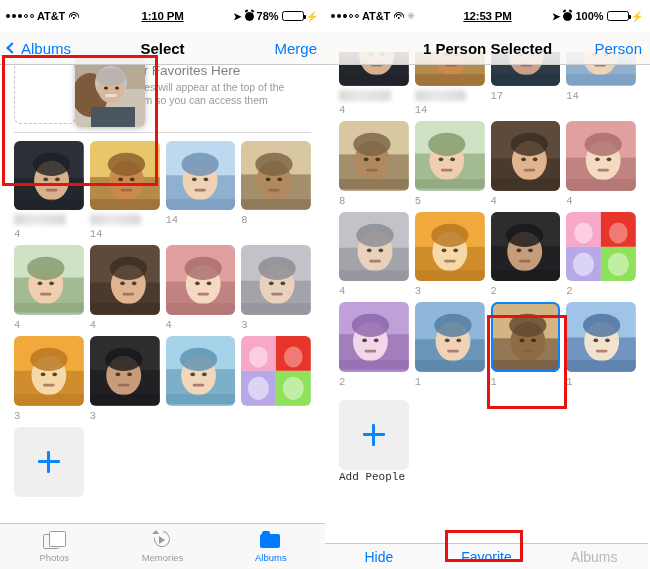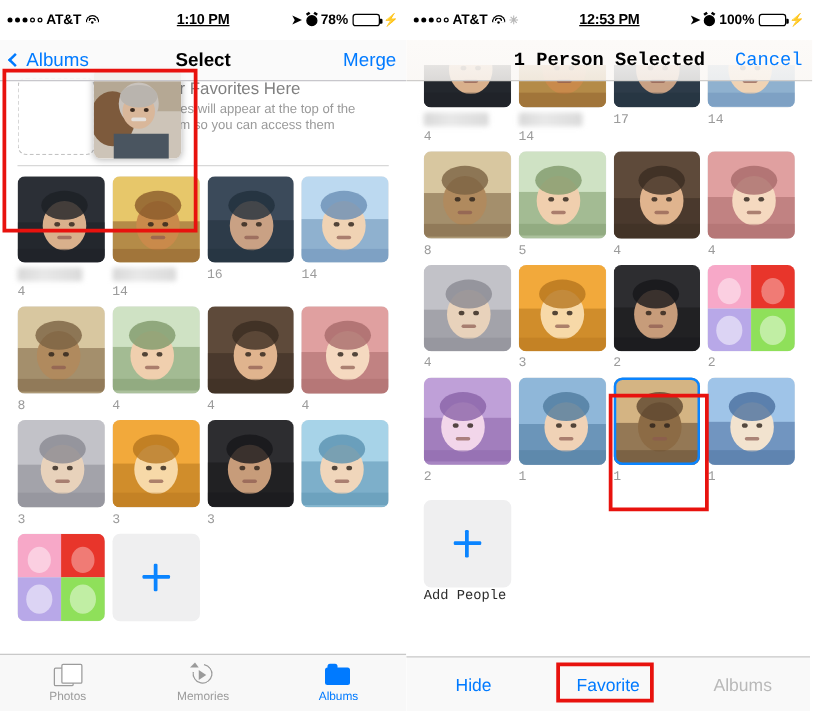--- a/index.html
+++ b/index.html
@@ -46,21 +46,21 @@
       background: #000; border-radius: 0 1px 1px 0; }
   .battery .fill { height: 100%; background: #4cd964; border-radius: 1px; }
   .bolt { font-size: 10px; }
 
   
   .navbar {
     height: 33px; background: rgba(249,249,249,0.88);
     display: flex; align-items: center; padding: 0 8px;
     border-bottom: 0.5px solid #c8c7cc; position: relative; z-index: 30;
   }
-  .navbar.translucent { background: linear-gradient(to bottom, rgba(252,250,248,0.97), rgba(250,247,244,0.86)); border-bottom: 0.5px solid #cfcdcb; font-family: Liberation Mono, monospace;}
+  .navbar.translucent { background: linear-gradient(to bottom, rgba(252,250,248,0.97), rgba(250,247,244,0.86)); border-bottom: 0.5px solid #cfcdcb;}
   .nav-left, .nav-right { flex: 1 1 0; display: flex; align-items: center; font-size: 15px; color: #007AFF; }
   .nav-right { justify-content: flex-end; }
   .nav-title { flex: 0 0 auto; font-size: 15px; font-weight: bold; color: #000; }
   .chev { display: inline-block; width: 8px; height: 8px; border-left: 2.2px solid #007AFF;
       border-bottom: 2.2px solid #007AFF; transform: rotate(45deg); margin-right: 5px; }
   .nav-btn { cursor: default; }
 
   
   .content { position: absolute; left:0; right:0; top: 0; bottom: 0; overflow: hidden; }
   .content-inner { padding: 0 10px; }
@@ -117,21 +117,21 @@
      border-left: 6px solid #9b9b9b; border-top: 4px solid transparent; border-bottom: 4px solid transparent;}
   .ic-mem .arr { position:absolute; left:0px; top:0px; width:0;height:0;
      border-bottom: 4px solid #9b9b9b; border-left: 4px solid transparent; border-right: 3px solid transparent;}
   .ic-alb { width: 22px; height: 18px; position: relative; }
   .ic-alb .tabtop { position:absolute; left:2px; top:0; width:8px; height:4px;
      background:#007AFF; border-radius:2px 2px 0 0; }
   .ic-alb .body { position:absolute; left:0; top:3px; width:20px; height:14px;
      background:#007AFF; border-radius:2px; }
 
   
-  .actionbar { position:absolute; left:0; right:2px; bottom:0; height: 44px;
+  .actionbar { position:absolute; left:0; right:2px; bottom:0; height: 26px;
      background: rgba(249,249,249,0.97); border-top: 0.5px solid #c9c9c9;
      display:flex; align-items:center; z-index: 35; }
   .act { flex:1; text-align:center; font-size: 14px; color:#007AFF; }
   .act.disabled { color: #b9b9b9; }
   .act-wrap { flex:1; display:flex; align-items:center; justify-content:center; position:relative;}
 
   
   .redbox { position: absolute; border: 3px solid #e8120e; z-index: 50; pointer-events:none; }
 
   .ph { width:100%; height:100%; display:block; }
@@ -215,35 +215,20 @@
     <ellipse cx="31.333333333333332" cy="34" rx="15" ry="17" fill="#c98a4b"></ellipse>
     <ellipse cx="31.333333333333332" cy="20" rx="16" ry="10" fill="#8a5a2b" opacity=".8"></ellipse>
     <ellipse cx="26.333333333333332" cy="33" rx="2" ry="1.6" fill="#2b2119" opacity=".8"></ellipse>
     <ellipse cx="36.333333333333336" cy="33" rx="2" ry="1.6" fill="#2b2119" opacity=".8"></ellipse>
     <rect x="26.333333333333332" y="41" width="10" height="2.4" rx="1.2" fill="#8c5a50" opacity=".7"></rect>
     <rect x="0" y="50" width="60" height="10" fill="#8a5a2b" opacity=".45"></rect>
   </svg>
               </div>
               <div class="name-blur"></div>
               <div class="count">14</div>
-            </div>
-            <div class="cell">
-              <div class="thumb">
-                <svg class="ph" viewBox="0 0 60 60" preserveAspectRatio="none">
-    <rect width="60" height="60" fill="#3b4a5a"></rect>
-    <rect y="30.25" width="60" height="30" fill="#22303c" opacity=".55"></rect>
-    <ellipse cx="30.333333333333332" cy="34" rx="15" ry="17" fill="#c9a184"></ellipse>
-    <ellipse cx="30.333333333333332" cy="20" rx="16" ry="10" fill="#22303c" opacity=".8"></ellipse>
-    <ellipse cx="25.333333333333332" cy="33" rx="2" ry="1.6" fill="#2b2119" opacity=".8"></ellipse>
-    <ellipse cx="35.333333333333336" cy="33" rx="2" ry="1.6" fill="#2b2119" opacity=".8"></ellipse>
-    <rect x="25.333333333333332" y="41" width="10" height="2.4" rx="1.2" fill="#8c5a50" opacity=".7"></rect>
-    <rect x="0" y="50" width="60" height="10" fill="#22303c" opacity=".45"></rect>
-  </svg>
-              </div>
-              <div class="count pad">16</div>
             </div>
             <div class="cell">
               <div class="thumb">
                 <svg class="ph" viewBox="0 0 60 60" preserveAspectRatio="none">
     <rect width="60" height="60" fill="#bcd9f0"></rect>
     <rect y="29.5" width="60" height="30" fill="#6a8fb5" opacity=".55"></rect>
     <ellipse cx="29.333333333333332" cy="34" rx="15" ry="17" fill="#f0d3b4"></ellipse>
     <ellipse cx="29.333333333333332" cy="20" rx="16" ry="10" fill="#6a8fb5" opacity=".8"></ellipse>
     <ellipse cx="24.333333333333332" cy="33" rx="2" ry="1.6" fill="#2b2119" opacity=".8"></ellipse>
     <ellipse cx="34.333333333333336" cy="33" rx="2" ry="1.6" fill="#2b2119" opacity=".8"></ellipse>
@@ -462,21 +447,21 @@
         <span class="alarm"></span>
         <span class="batt-pct">100%</span>
         <span class="battery"><span class="fill" style="width:100%"></span></span>
         <span class="bolt">⚡</span>
       </div>
     </div>
 
     <div class="navbar translucent">
       <div class="nav-left"></div>
       <div class="nav-title">1 Person Selected</div>
-      <div class="nav-right nav-btn">Cancel</div>
+      <div class="nav-right nav-btn">Person</div>
     </div>
 
     <div class="content" style="top:52px; bottom:44px;">
       <div class="content-inner" style="margin-top:-44px;">
         <div class="grid" id="right-grid">
             <div class="cell">
               <div class="thumb">
                 <svg class="ph" viewBox="0 0 60 60" preserveAspectRatio="none">
     <rect width="60" height="60" fill="#2b2f36"></rect>
     <rect y="31.75" width="60" height="30" fill="#1d2026" opacity=".55"></rect>

